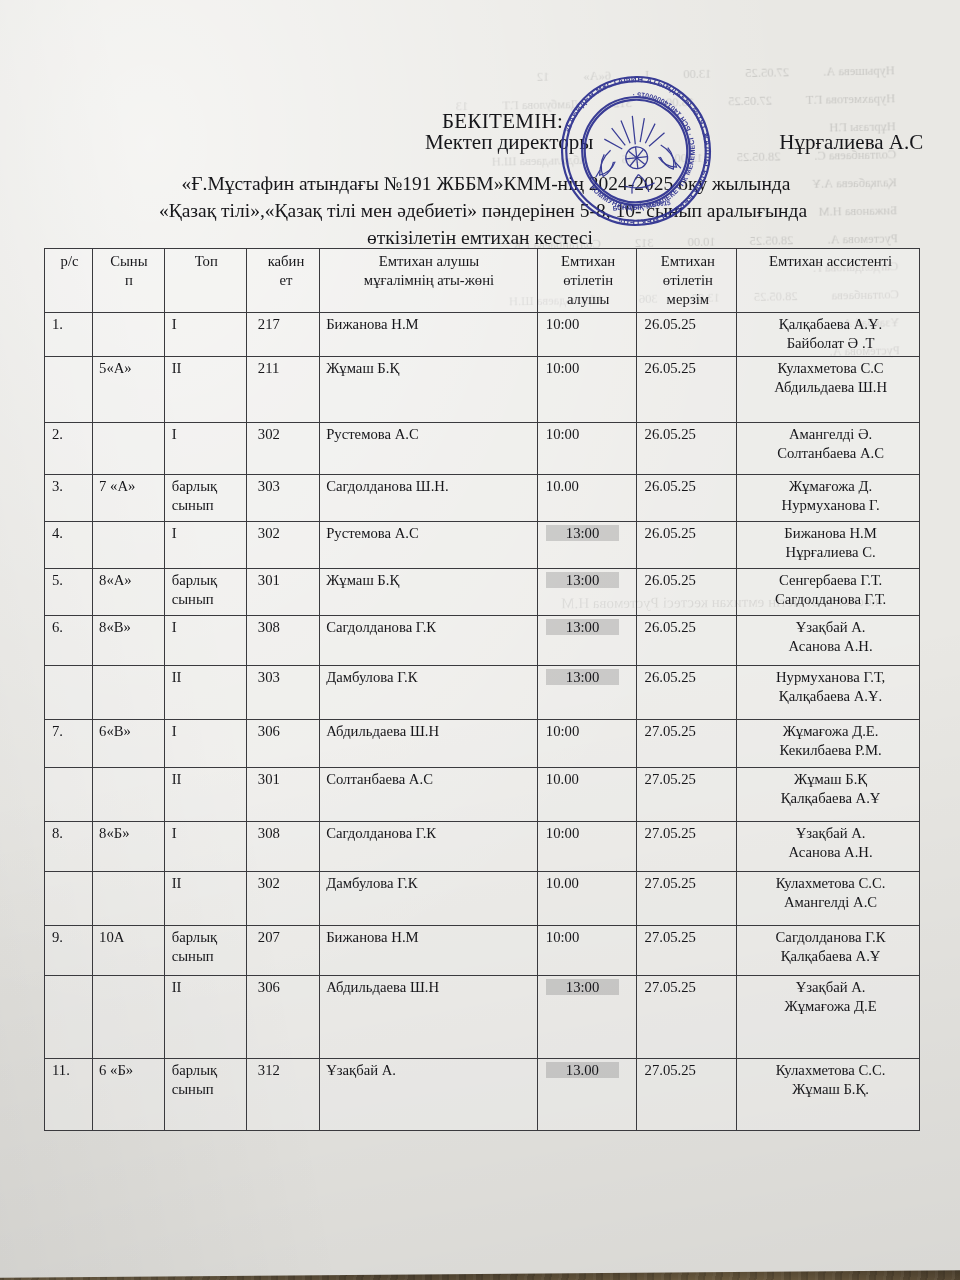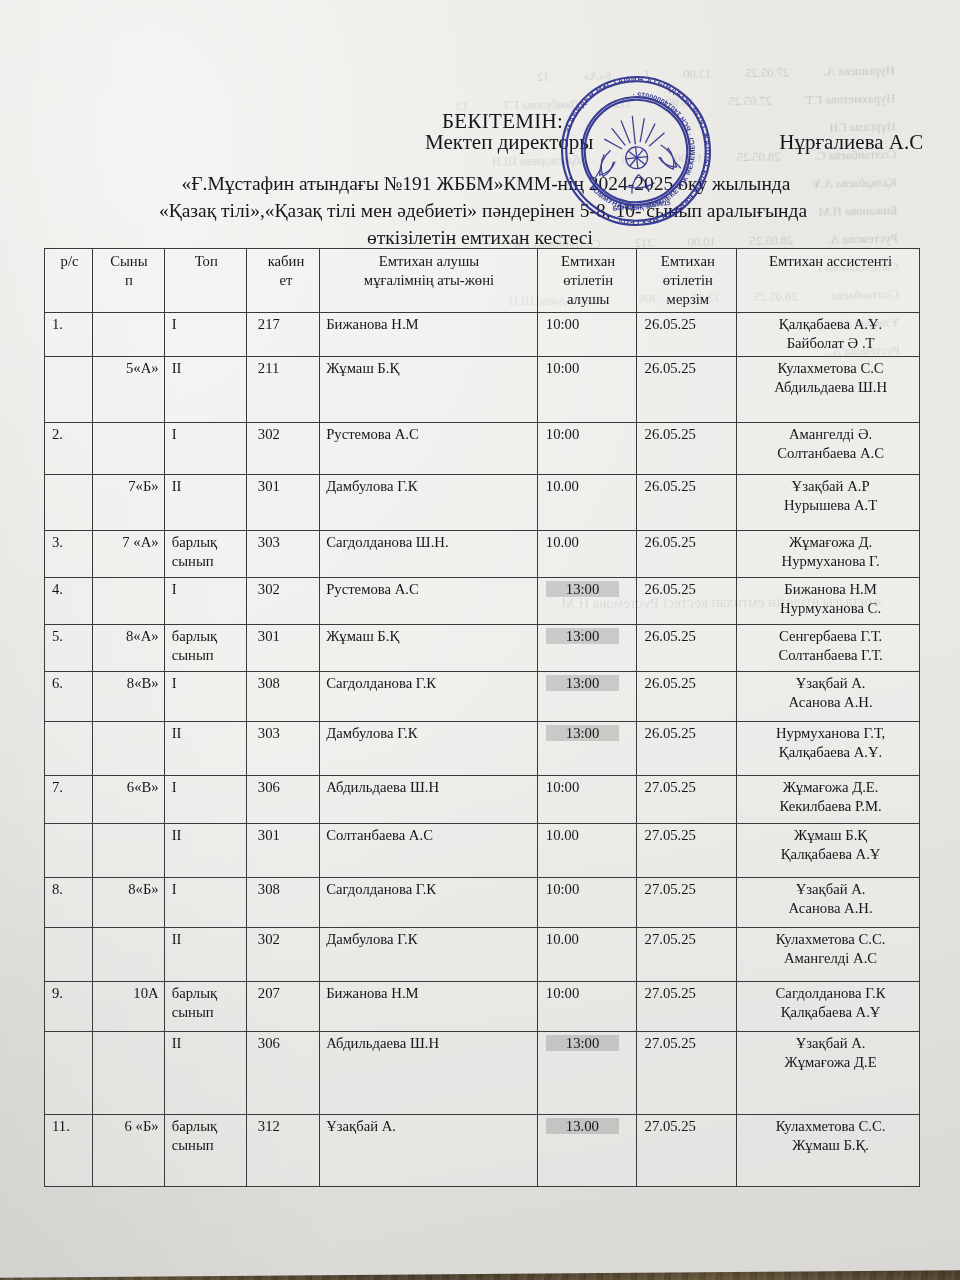--- a/index.html
+++ b/index.html
@@ -150,21 +150,21 @@
     background: rgba(250,250,248,0.30);
   }
   table.sched thead th {
     text-align: center;
     vertical-align: top;
     padding-top: 3px;
     font-size: 14.7px;
     line-height: 19px;
   }
   .c-num   { width: 40px;  text-align: left;   padding-left: 7px !important;}
-  .c-class { width: 66px;  text-align: right; }
+  .c-class { width: 66px;  text-align: left; }
   .c-group { width: 76px;  text-align: left;  padding-left: 7px !important;}
   .c-room  { width: 62px;  text-align: left;  padding-left: 11px !important;}
   .c-teach { width: 240px; text-align: left; }
   .c-time  { width: 88px;  text-align: left;  padding-left: 8px !important;}
   .c-date  { width: 96px;  text-align: left;  padding-left: 8px !important;}
   .c-asst  { width: 190px; text-align: center;  padding-left: 10px !important;}
 
   .vmid { vertical-align: middle; }
   .asst-l2 { display:block; }
   .hl { background: rgba(120,120,120,0.30); padding: 0 20px; }
@@ -382,33 +382,20 @@
           <td class="c-group">I</td>
           <td class="c-room">302</td>
           <td class="c-teach">Рустемова А.С</td>
           <td class="c-time">10:00</td>
           <td class="c-date">26.05.25</td>
           <td class="c-asst">
             <span class="asst-l2">Амангелді Ә.</span>
             <span class="asst-l2">Солтанбаева А.С</span>
           </td>
         </tr>
-        <tr style="height: 56px;">
-          <td class="c-num"></td>
-          <td class="c-class vmid">7«Б»</td>
-          <td class="c-group">II</td>
-          <td class="c-room">301</td>
-          <td class="c-teach">Дамбулова Г.К</td>
-          <td class="c-time">10.00</td>
-          <td class="c-date">26.05.25</td>
-          <td class="c-asst">
-            <span class="asst-l2">Ұзақбай А.Р</span>
-            <span class="asst-l2">Нурышева А.Т</span>
-          </td>
-        </tr>
         <tr style="height: 47px;">
           <td class="c-num">3.</td>
           <td class="c-class vmid">7 «А»</td>
           <td class="c-group">барлық<br>сынып</td>
           <td class="c-room">303</td>
           <td class="c-teach">Сагдолданова Ш.Н.</td>
           <td class="c-time">10.00</td>
           <td class="c-date">26.05.25</td>
           <td class="c-asst">
             <span class="asst-l2">Жұмағожа Д.</span>
@@ -418,34 +405,34 @@
         <tr style="height: 47px;">
           <td class="c-num">4.</td>
           <td class="c-class vmid"></td>
           <td class="c-group">I</td>
           <td class="c-room">302</td>
           <td class="c-teach">Рустемова А.С</td>
           <td class="c-time"><span class="hl">13:00</span></td>
           <td class="c-date">26.05.25</td>
           <td class="c-asst">
             <span class="asst-l2">Бижанова Н.М</span>
-            <span class="asst-l2">Нурмуханова С.</span>
+            <span class="asst-l2">Нұрғалиева С.</span>
           </td>
         </tr>
         <tr style="height: 47px;">
           <td class="c-num">5.</td>
           <td class="c-class vmid">8«А»</td>
           <td class="c-group">барлық<br>сынып</td>
           <td class="c-room">301</td>
           <td class="c-teach">Жұмаш Б.Қ</td>
           <td class="c-time"><span class="hl">13:00</span></td>
           <td class="c-date">26.05.25</td>
           <td class="c-asst">
             <span class="asst-l2">Сенгербаева Г.Т.</span>
-            <span class="asst-l2">Солтанбаева Г.Т.</span>
+            <span class="asst-l2">Сагдолданова Г.Т.</span>
           </td>
         </tr>
         <tr style="height: 50px;">
           <td class="c-num">6.</td>
           <td class="c-class vmid">8«В»</td>
           <td class="c-group">I</td>
           <td class="c-room">308</td>
           <td class="c-teach">Сагдолданова Г.К</td>
           <td class="c-time"><span class="hl">13:00</span></td>
           <td class="c-date">26.05.25</td>

